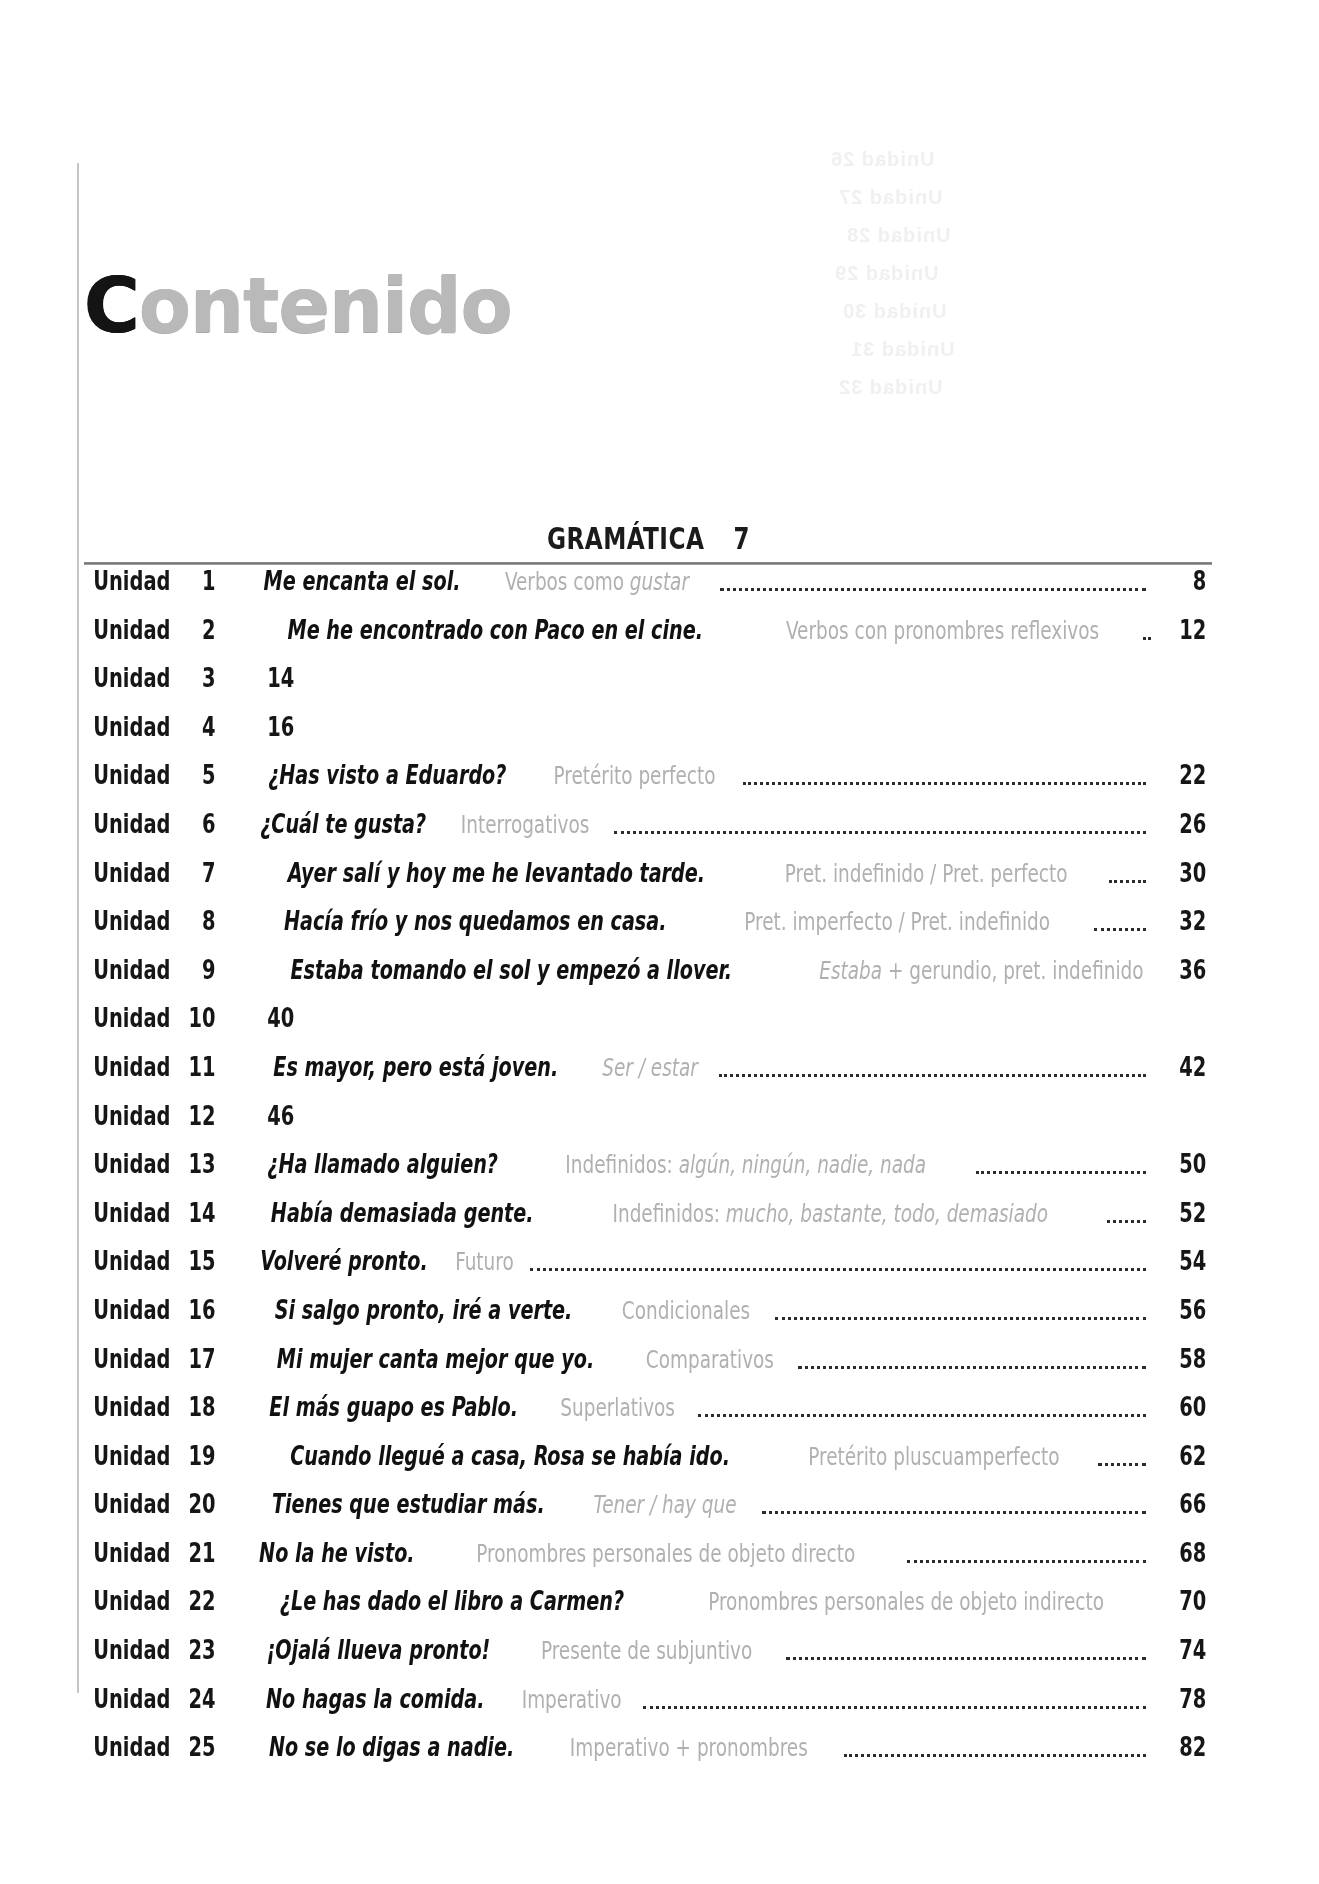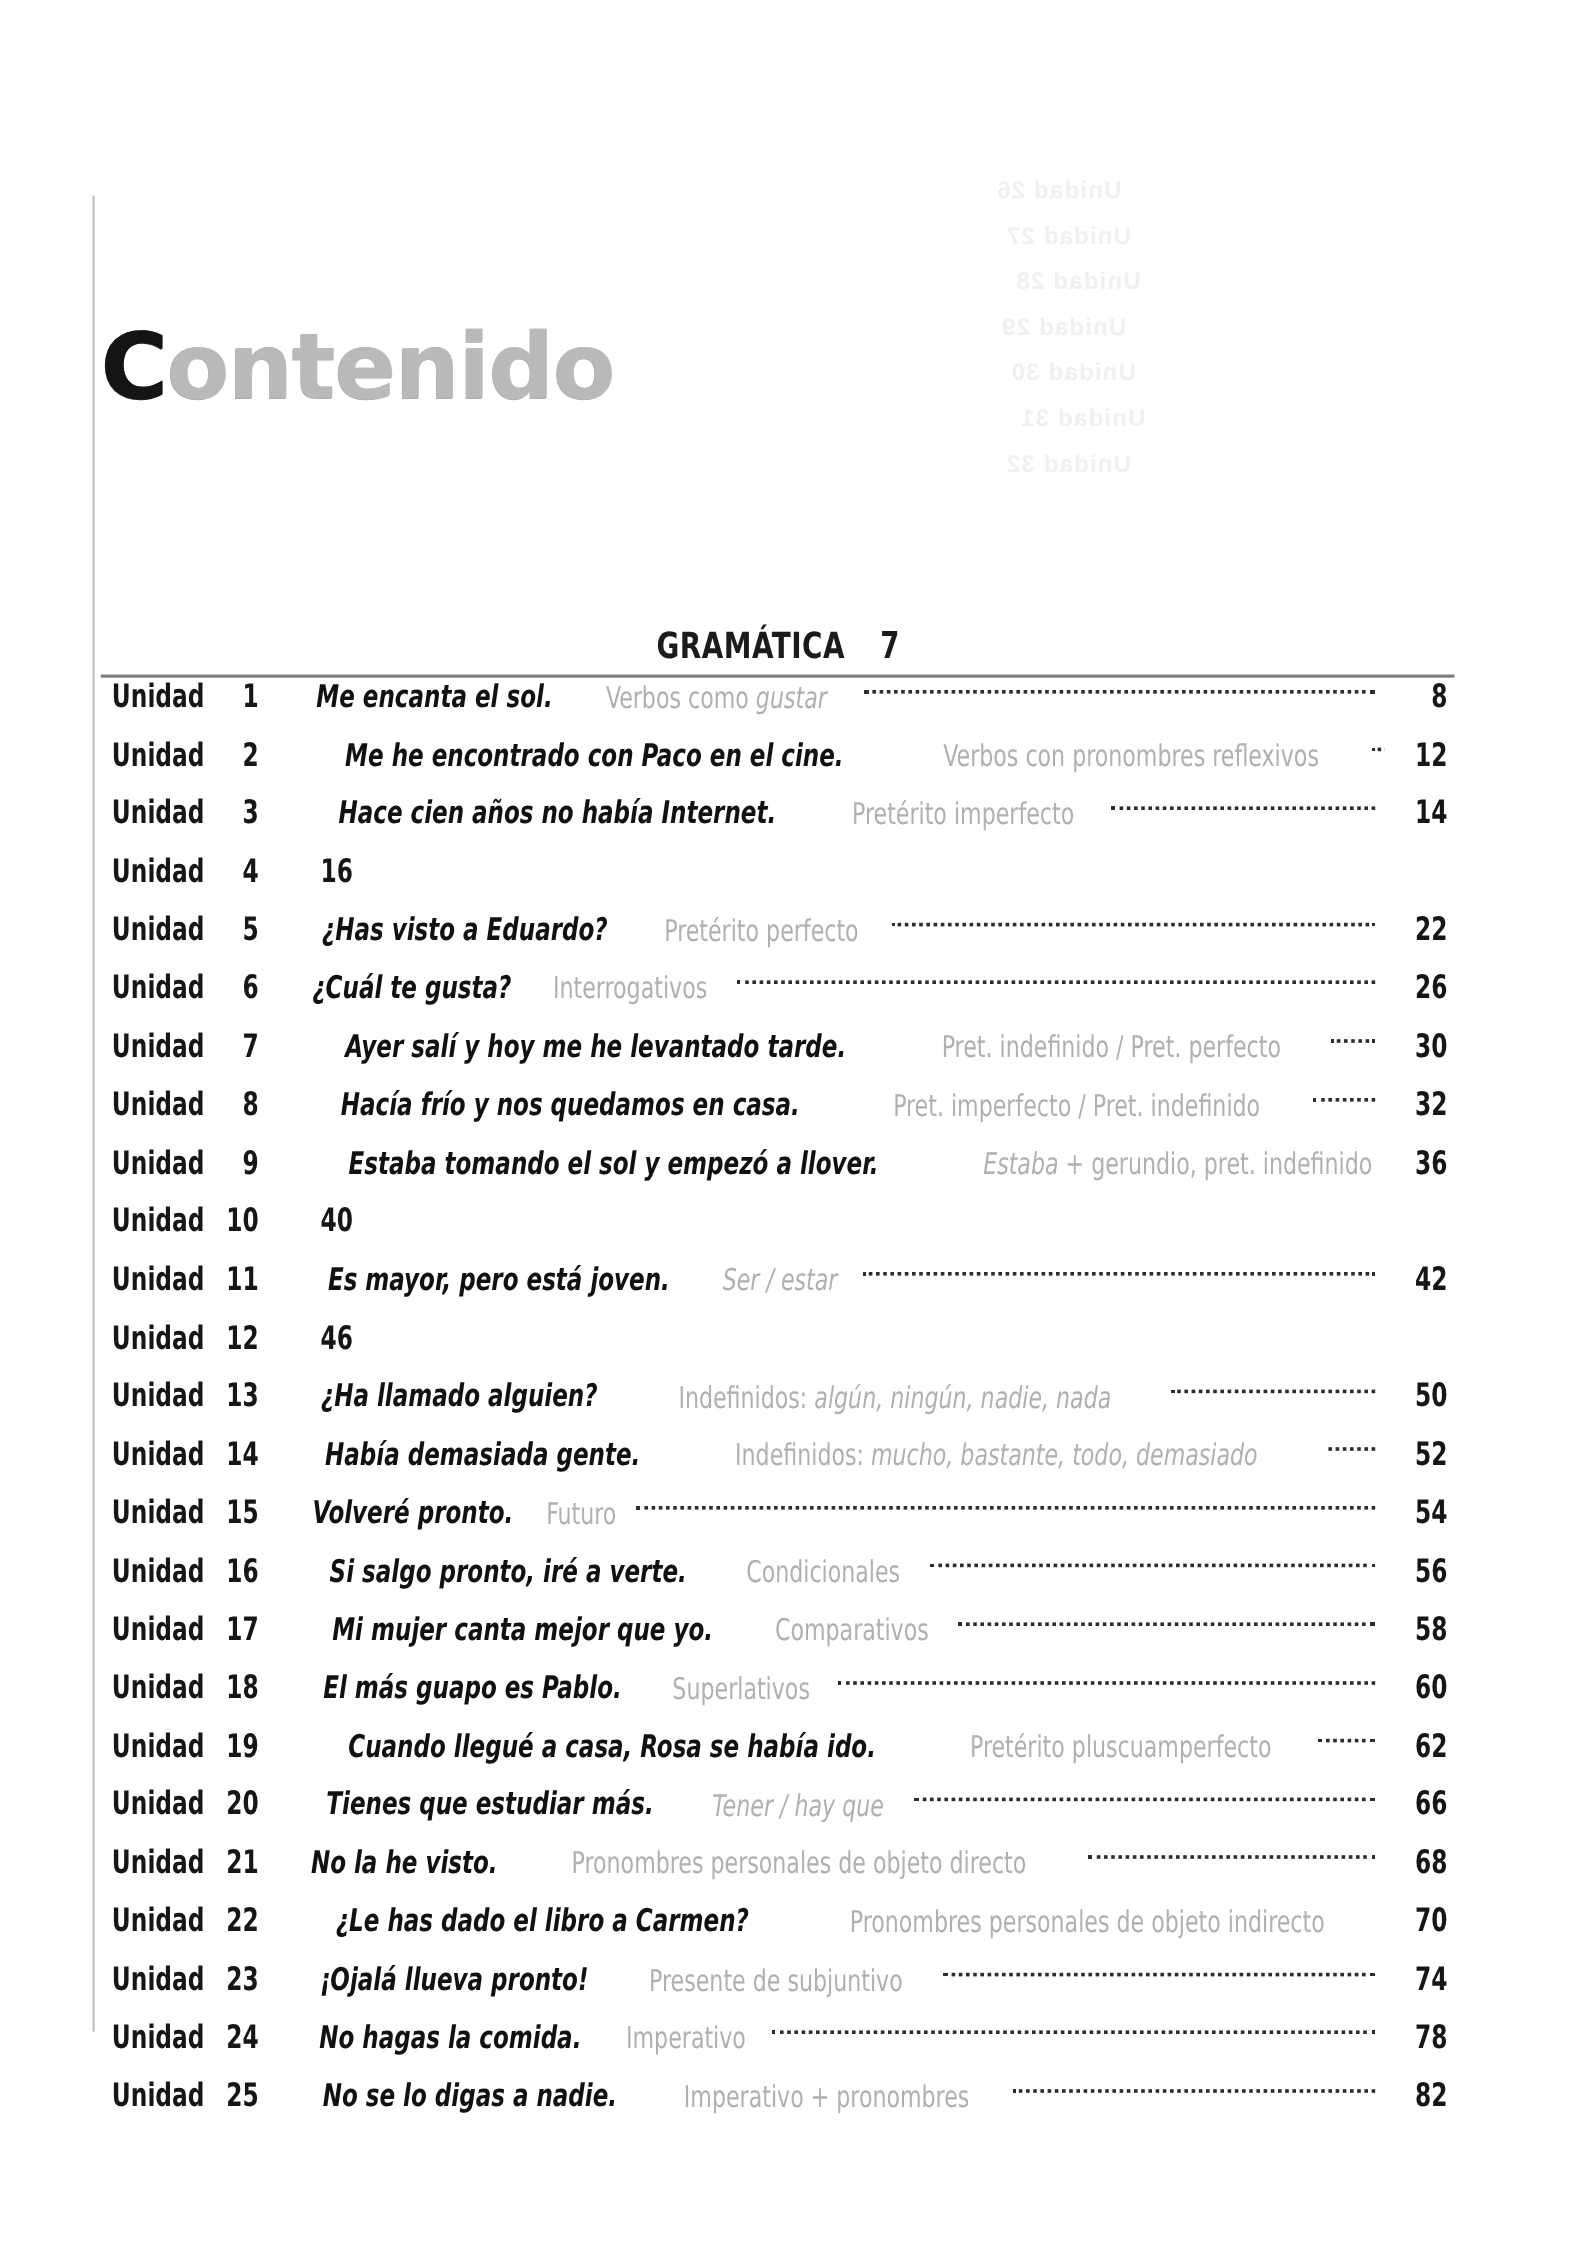--- a/index.html
+++ b/index.html
@@ -129,21 +129,21 @@
     transform: scaleX(0.8);
     transform-origin: right baseline;
     width: 44px;
     flex: 0 0 44px;
     text-align: right;
     margin-right: 22px;
   }
   .u-body {
     flex: 1 1 auto;
     display: flex;
-    align-items: center;
+    align-items: flex-end;
     min-width: 0;
     overflow: hidden;
   }
   .u-title {
     font-family: "DejaVu Sans Condensed", "Liberation Sans Narrow", "Liberation Sans", sans-serif;
     font-weight: bold;
     font-style: italic;
     font-size: 26px;
     color: #111111;
     transform: scaleX(0.82);
@@ -228,25 +228,20 @@
         <div class="u-body">
           <span class="u-title">Me he encontrado con Paco en el cine.</span>
           <span class="u-topic">Verbos con pronombres reflexivos</span>
           <span class="dots"></span>
         </div>
         <div class="u-page">12</div>
       </div>
       <div class="toc-row">
         <div class="u-word">Unidad</div>
         <div class="u-num">3</div>
-        <div class="u-body">
-          <span class="u-title">Hace cien años no había Internet.</span>
-          <span class="u-topic">Pretérito imperfecto</span>
-          <span class="dots"></span>
-        </div>
         <div class="u-page">14</div>
       </div>
       <div class="toc-row">
         <div class="u-word">Unidad</div>
         <div class="u-num">4</div>
         <div class="u-page">16</div>
       </div>
       <div class="toc-row">
         <div class="u-word">Unidad</div>
         <div class="u-num">5</div>

